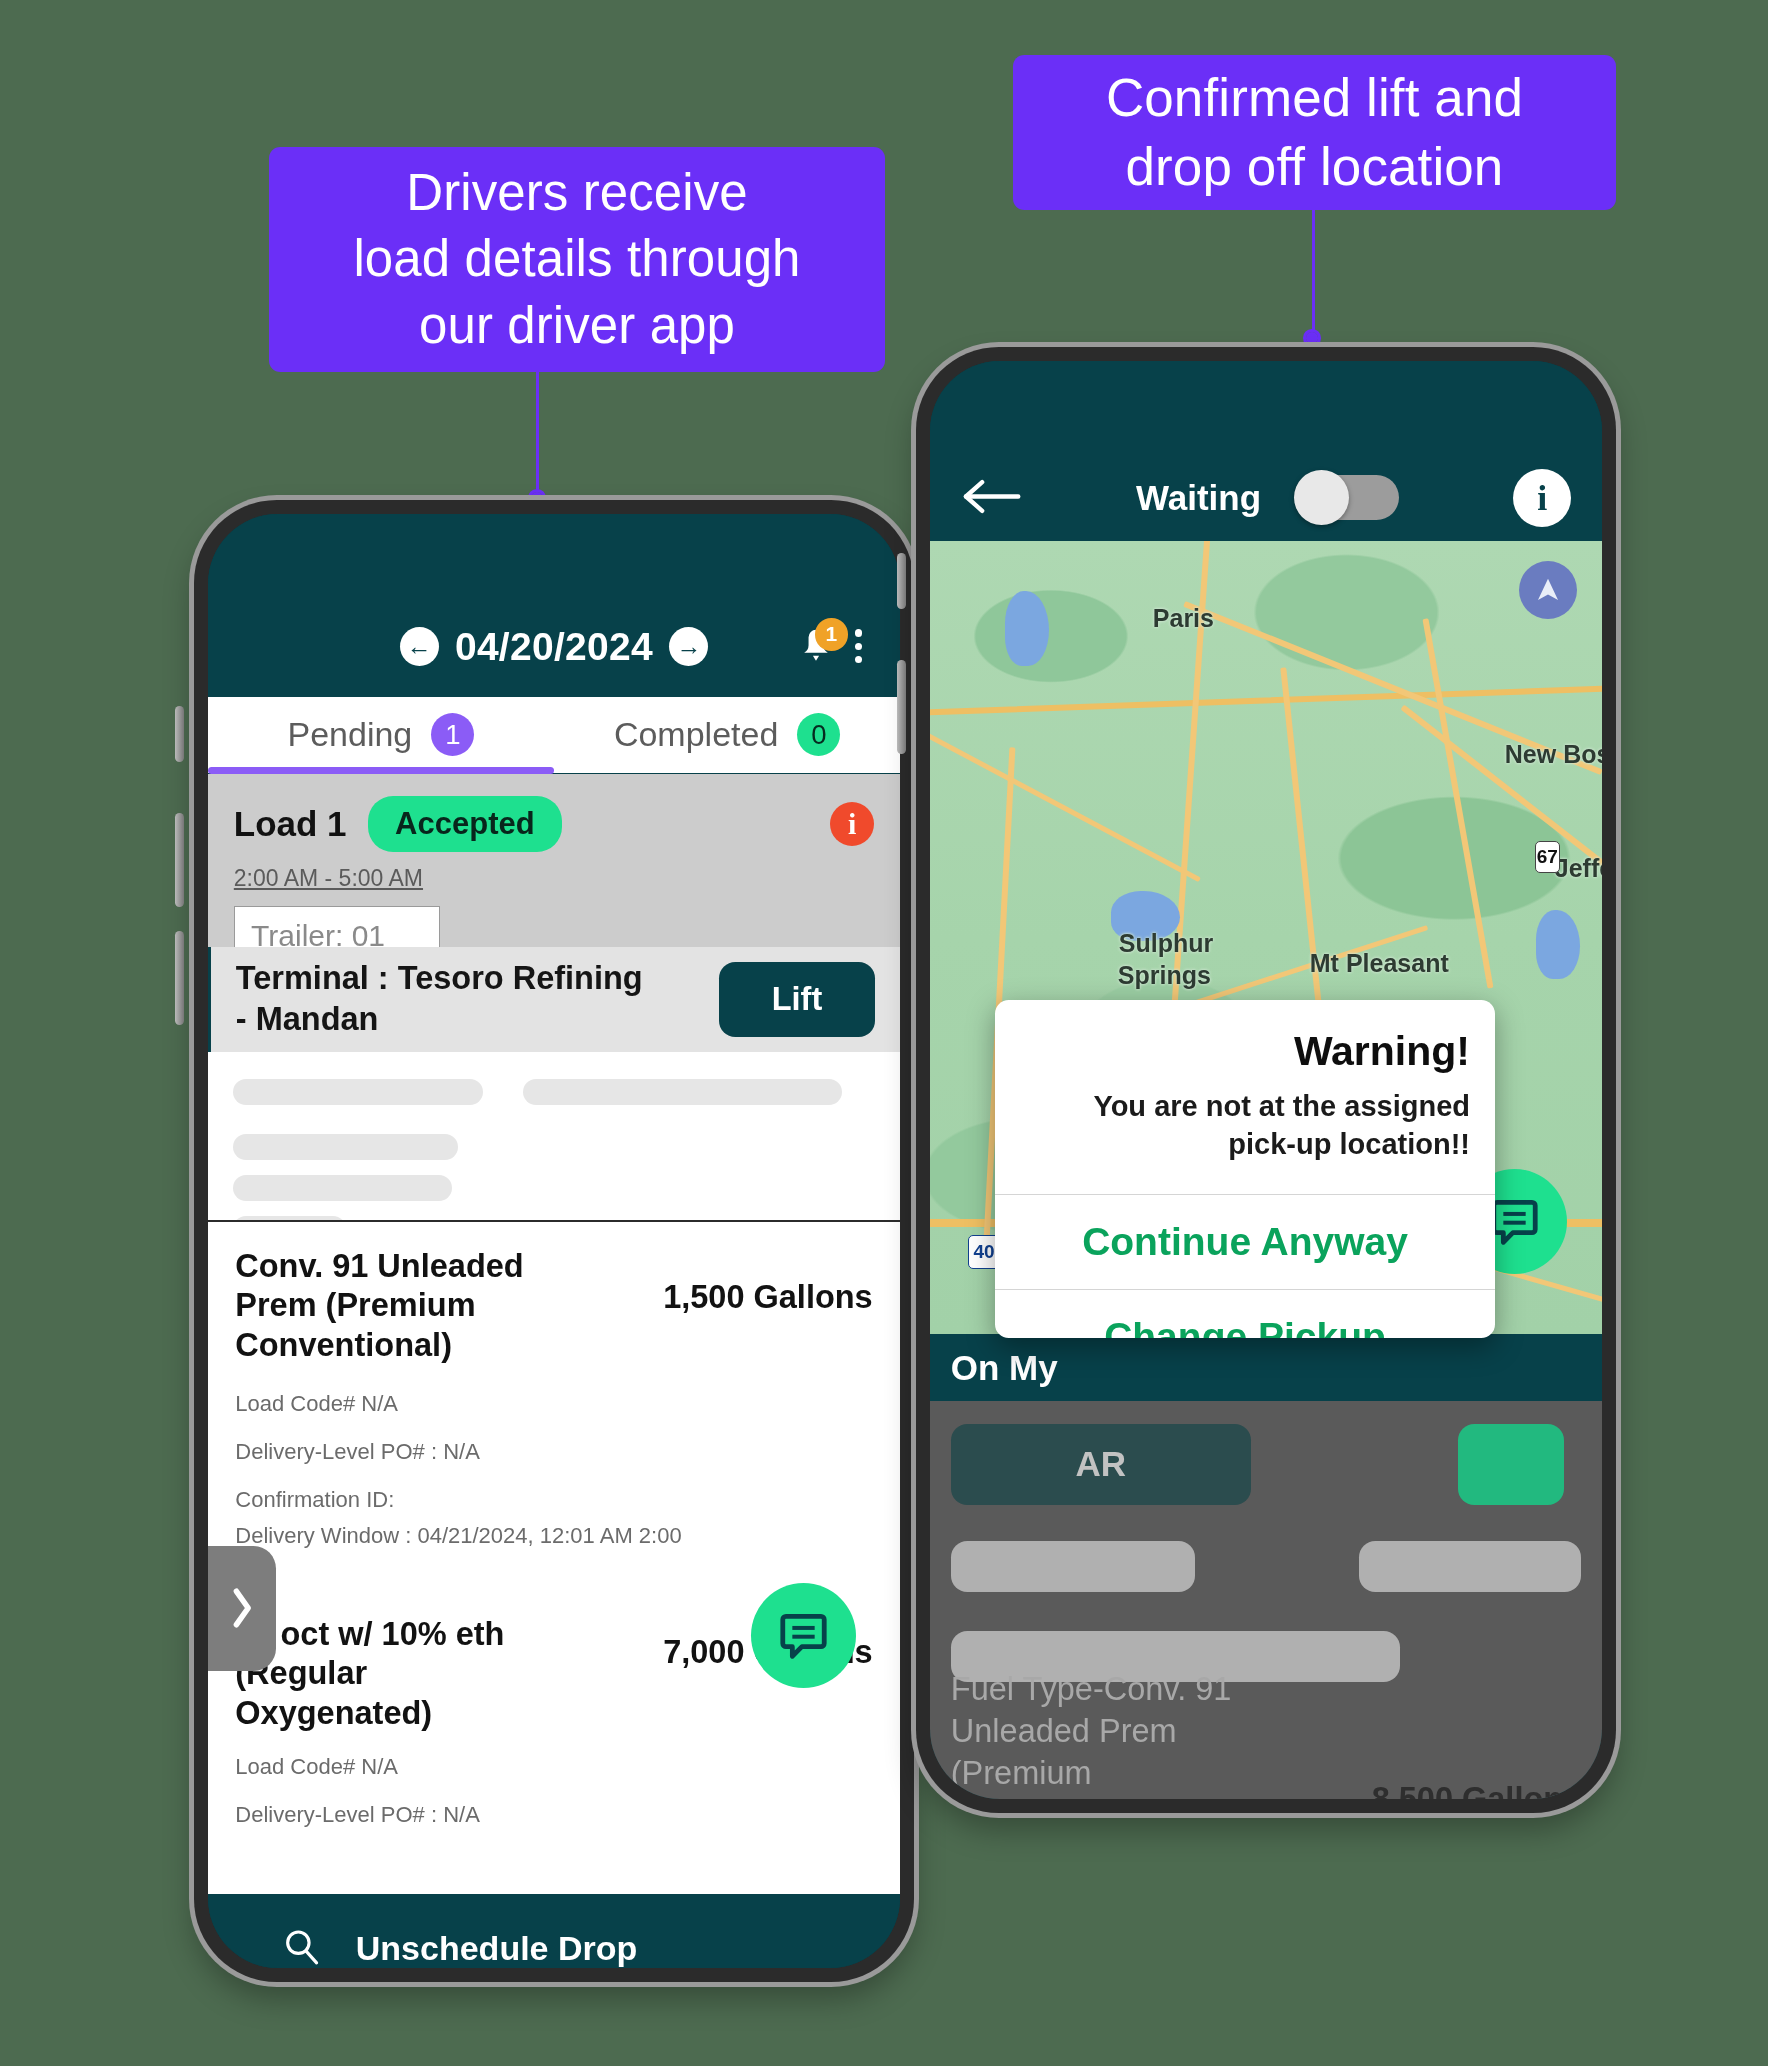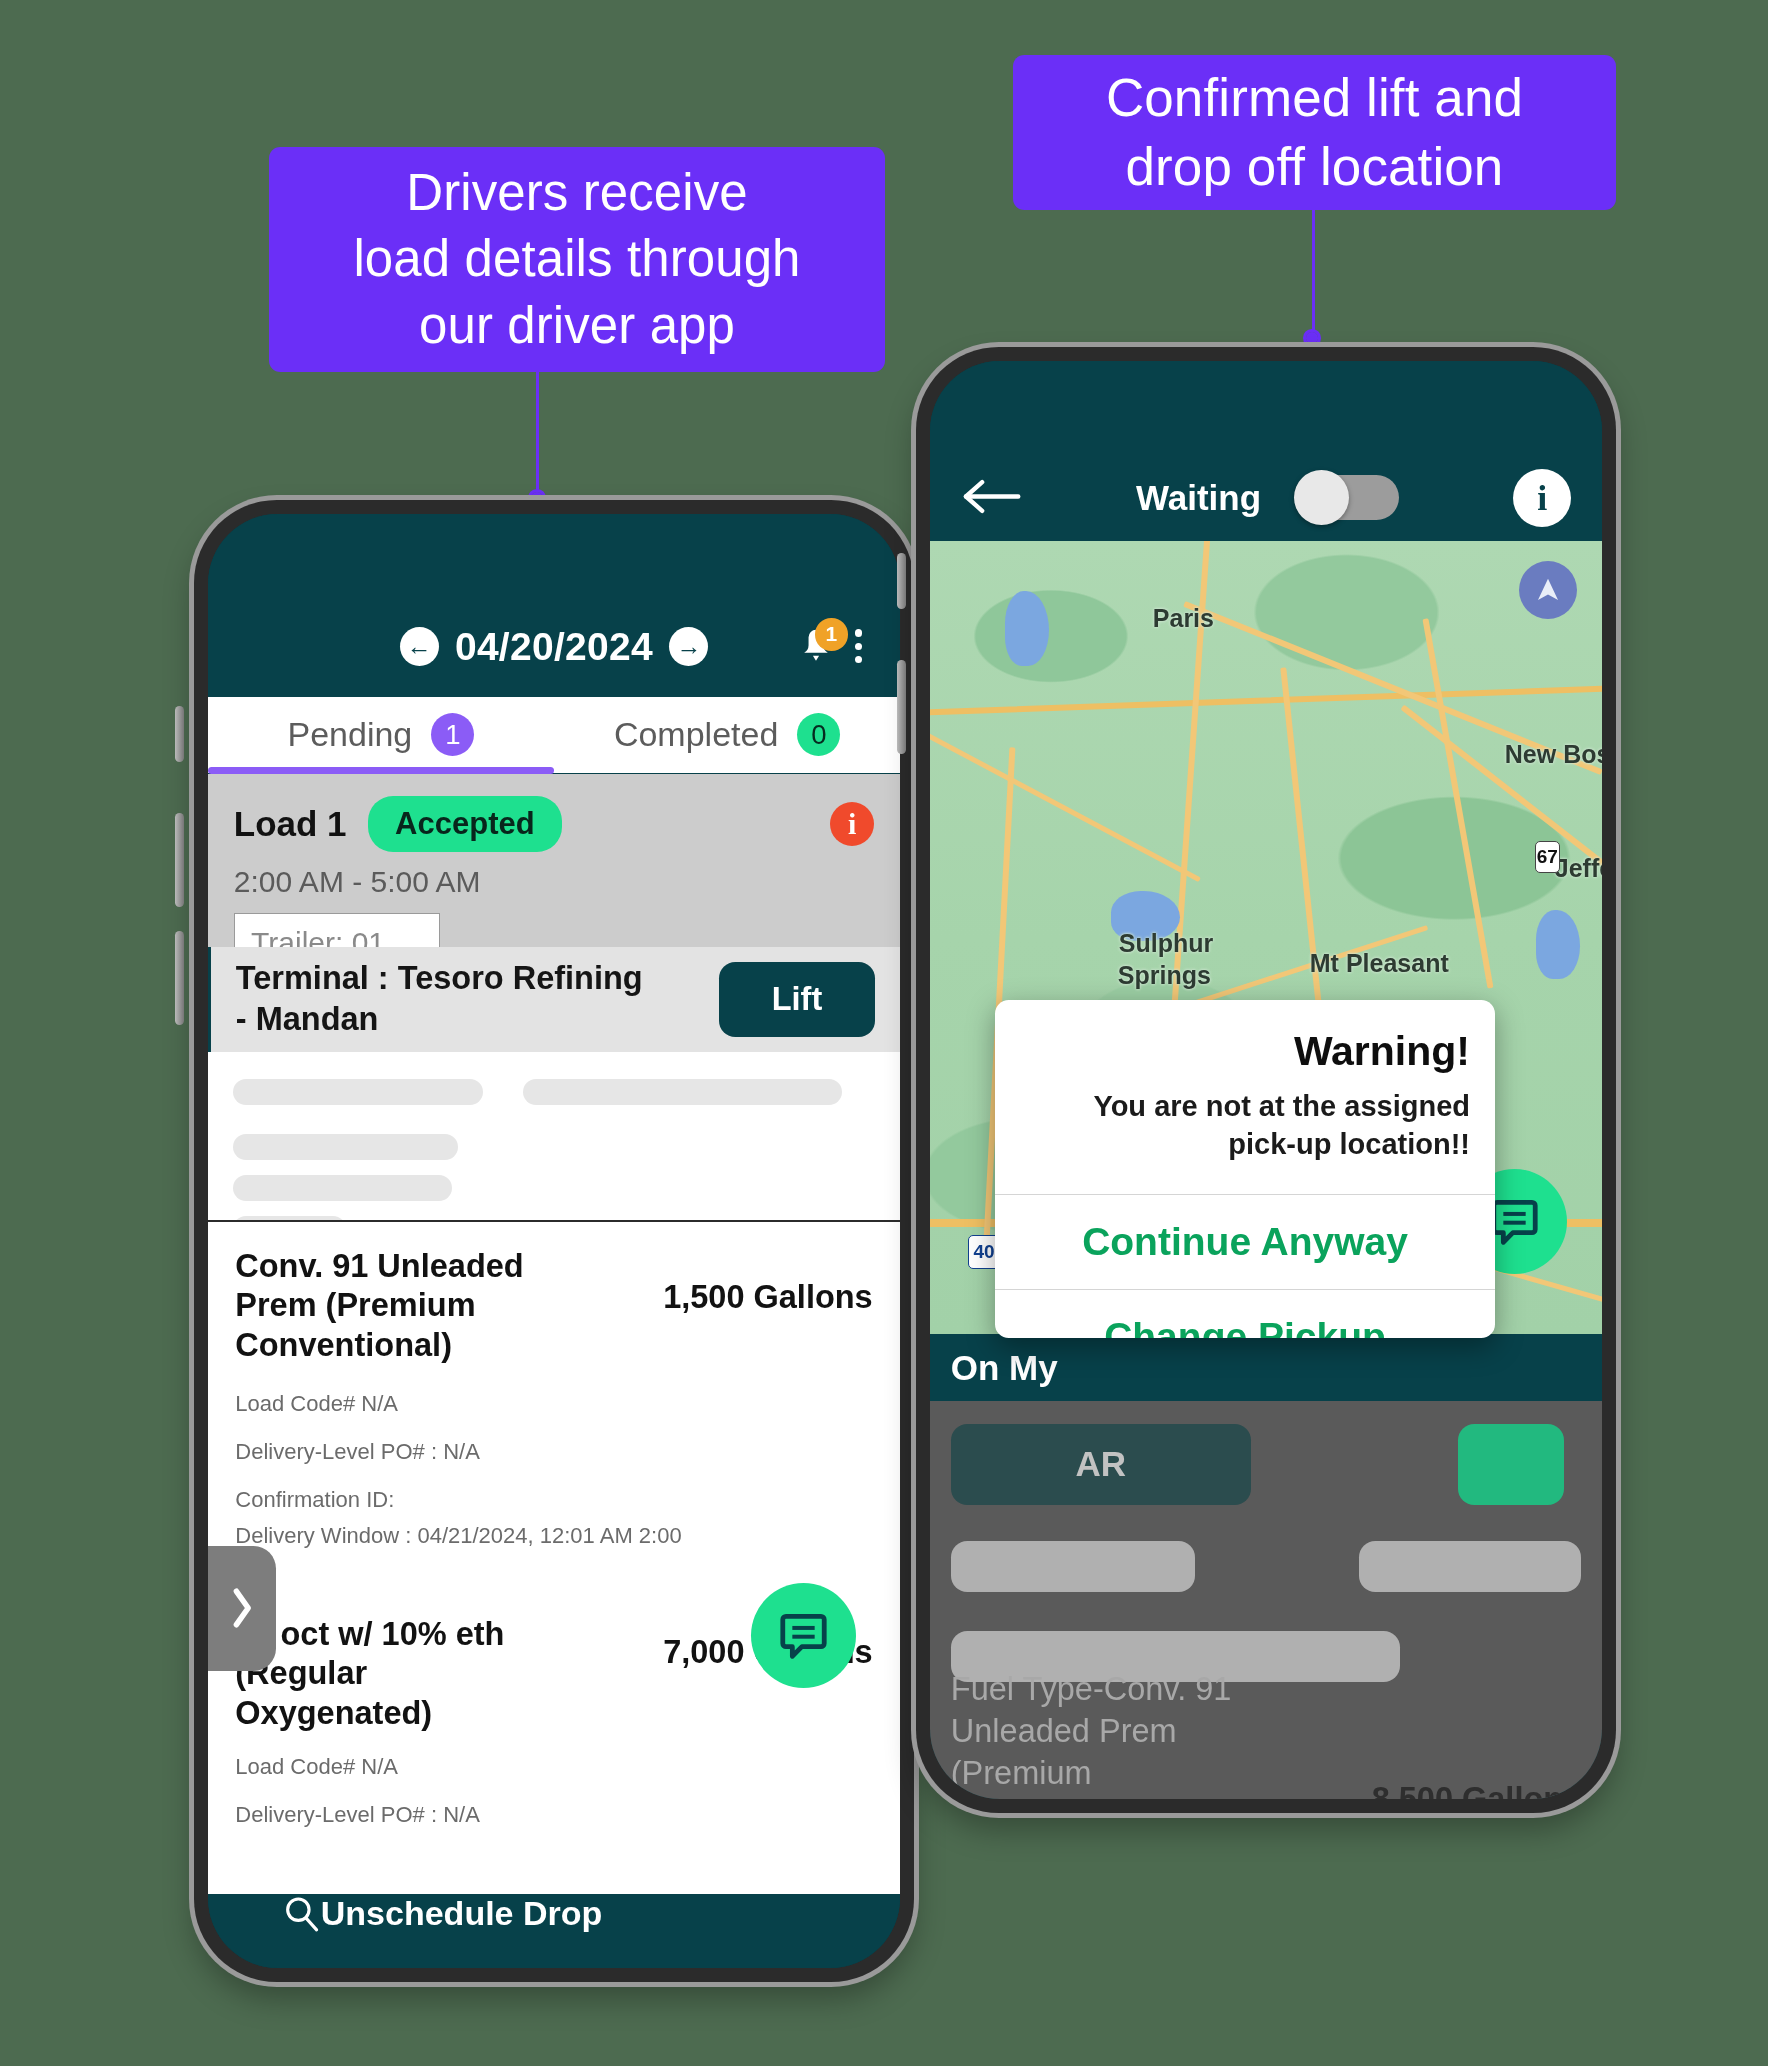--- a/index.html
+++ b/index.html
@@ -110,21 +110,21 @@
   .tab-underline{ position:absolute; background:#8b5cf6; height:7.5px; border-radius:3.8px;}
 
   .loadcard{ position:absolute; left:0;right:0; background:#ccc; }
   .loadrow1{ display:flex; align-items:center; gap:21px; }
   .loadtitle{ font-size:35px; font-weight:700; color:#111;}
   .accepted{ background:#1ee08f; color:#08261c; font-size:31px; font-weight:600;
              padding:10px 27.5px; border-radius:25px;}
   .infobadge{ width:44px;height:44px;border-radius:50%;background:#f04a2c;color:#fff;
               display:flex;align-items:center;justify-content:center;font-size:30px;font-weight:700;
               font-family:"Liberation Serif", serif; margin-left:auto;}
-  .timerange{ font-size:30px; color:#5b5b5b; }
+  .timerange{ font-size:23px; color:#5b5b5b;text-decoration:underline; }
   .trailer{ background:#fff; border:1.9px solid #9a9a9a; font-size:30px; color:#8a8a8a;
             padding:12.5px 16.3px; display:inline-block;}
 
   .terminalbar{ position:absolute; left:3px;right:0; background:#e3e3e3;
                 display:flex; align-items:center; }
   .terminaltxt{ font-size:32.5px; font-weight:700; color:#151515; line-height:1.28;}
   .liftbtn{ background:#07414a; color:#fff; font-size:32.5px; font-weight:700;
             border-radius:16.3px; padding:19px 53px; margin-left:auto;}
 
   .skel{ background:#e6e6e6; border-radius:16.3px; display:block;}
@@ -134,21 +134,21 @@
   .prodrow{ display:flex; align-items:flex-start; justify-content:space-between; gap:19px;}
   .prodname{ font-size:32.5px; font-weight:700; color:#121212; line-height:1.22; max-width:338px;}
   .prodgal{ font-size:32.5px; font-weight:700; color:#121212; white-space:nowrap;}
   .meta{ font-size:22px; color:#6b6b6b; line-height:1.55;}
 
   .fab{ position:absolute; width:105px;height:105px;border-radius:50%;
         background:#1ee08f; display:flex;align-items:center;justify-content:center;}
   .fab svg{ width:51px;height:51px;}
 
   .bottombar{ position:absolute; left:0;right:0;bottom:0; background:#07414a;
-              display:flex; align-items:flex-start; padding-left:74px;}
+              display:flex; align-items:flex-end; gap:35px; padding-left:74px;}
   .bottombar .lbl{ color:#fff; font-size:34px; font-weight:700;}
 
   .edge-tab{ position:absolute; background:#7d7d7d; display:flex;
              align-items:center; justify-content:center; }
   .edge-tab svg{ width:26px;height:46px;}
 
   
   .r-appbar{ position:absolute; left:0;right:0; background:#07414a;
              display:flex; align-items:center; padding:0 31px; }
   .backarrow svg{ width:61px;height:39px;}

